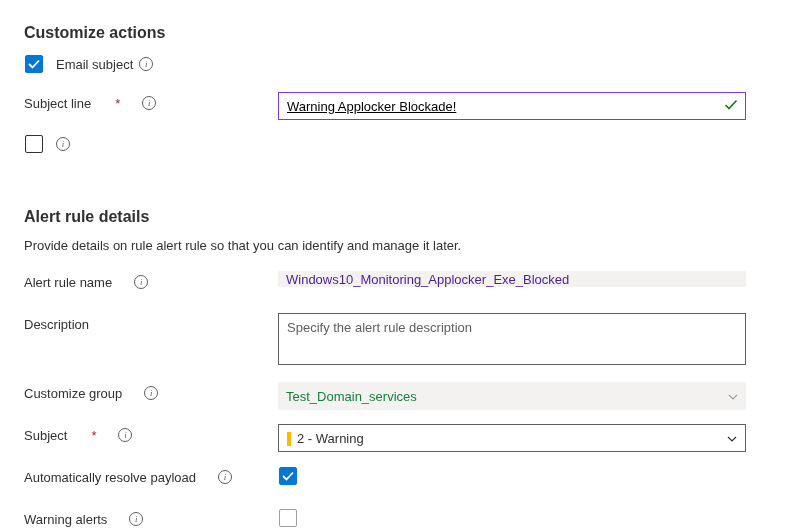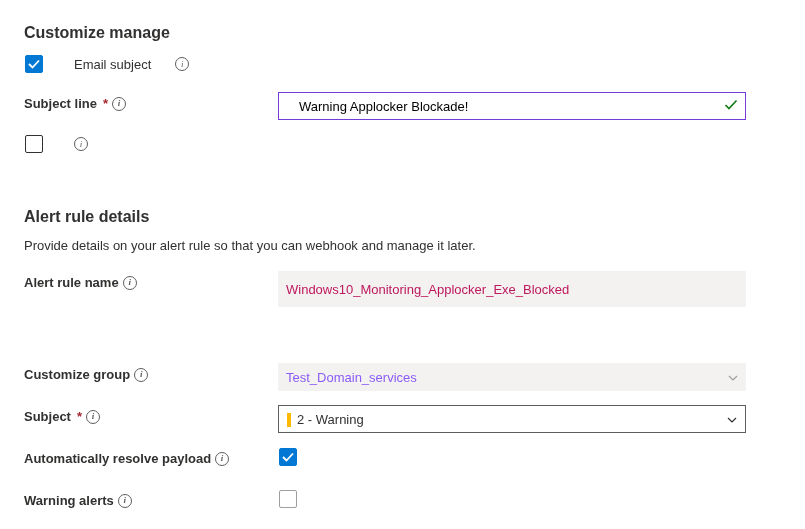--- a/index.html
+++ b/index.html
@@ -24,24 +24,22 @@
     }
     .form-row {
       display: flex;
       align-items: flex-start;
       margin-bottom: 14px;
       min-height: 28px;
     }
     .form-label-col {
       width: 254px;
       display: flex;
-      align-items: center;
-      gap: 4px;
+      gap: 22px;
       padding-top: 4px;
-      font-weight: bold;
     }
     .form-input-col {
       flex: 1;
       max-width: 468px;
     }
     .checkbox-wrap {
       height: 20px;
       width: 20px;
       display: inline-flex;
       align-items: center;
@@ -78,47 +76,48 @@
       justify-content: center;
       font-size: 9px;
       color: #605e5c;
       font-style: italic;
       font-family: Georgia, serif;
       line-height: 1;
     }
     .input-text {
       width: 100%;
       height: 28px;
-      padding: 4px 28px 4px 20px;
+      padding: 4px 28px 4px 8px;
       border: 1px solid #605e5c;
       font-size: 13px;
       font-family: inherit;
       outline: none;
       position: relative;
+      text-decoration: underline;
     }
     .input-valid-wrap {
       position: relative;
     }
     .input-valid-wrap .input-text {
       border-color: #773adc;
     }
     .valid-check {
       position: absolute;
       right: 8px;
       top: 50%;
       transform: translateY(-50%);
       color: #107c10;
       pointer-events: none;
     }
     .input-disabled {
       width: 100%;
-      height: 36px;
+      height: 16px;
       padding: 4px 8px;
       background: #f3f2f1;
-      color: #be185d;
+      color: #4c1d95;
       font-size: 13px;
       display: flex;
       align-items: center;
       border: none;
     }
     textarea.input-area {
       width: 100%;
       height: 52px;
       padding: 6px 8px;
       border: 1px solid #605e5c;
@@ -128,21 +127,21 @@
       outline: none;
     }
     textarea.input-area::placeholder {
       color: #605e5c;
     }
     .select-disabled {
       width: 100%;
       height: 28px;
       padding: 4px 8px;
       background: #f3f2f1;
-      color: #8b5cf6;
+      color: #15803d;
       font-size: 13px;
       display: flex;
       align-items: center;
       justify-content: space-between;
       border: none;
     }
     .select-active {
       width: 100%;
       height: 28px;
       padding: 4px 8px;
@@ -161,29 +160,29 @@
       display: inline-block;
     }
     .chevron {
       font-size: 11px;
       color: #605e5c;
     }
     .section-gap { height: 40px; }
     .inline-label-row {
       display: flex;
       align-items: center;
-      gap: 24px;
+      gap: 6px;
       margin-bottom: 14px;
     }
     .inline-label-row.tight { margin-bottom: 18px; }
   </style>
 </head>
 <body>
 
-<h2 class="section-title">Customize manage</h2>
+<h2 class="section-title">Customize actions</h2>
 
 <div class="inline-label-row tight">
   <span class="checkbox-wrap">
     <span class="cb checked">
       <svg width="12" height="12" viewBox="0 0 12 12">
           <path d="M1 6 L4.5 9.5 L11 2.5" stroke="#fff" stroke-width="1.8" fill="none"></path>
         </svg>
     </span>
   </span>
   <span>Email subject</span>
@@ -213,33 +212,39 @@
     <span class="cb">
       
     </span>
   </span>
   <span class="info-icon">i</span>
 </div>
 
 <div class="section-gap"></div>
 
 <h2 class="section-title">Alert rule details</h2>
-<p class="section-intro">Provide details on your alert rule so that you can webhook and manage it later.</p>
+<p class="section-intro">Provide details on rule alert rule so that you can identify and manage it later.</p>
 
 <div class="form-row">
   <div class="form-label-col">
     <span>Alert rule name</span>
     <span class="info-icon">i</span>
   </div>
   <div class="form-input-col">
     <div class="input-disabled">Windows10_Monitoring_Applocker_Exe_Blocked</div>
   </div>
 </div>
 
 <div class="form-row">
+  <div class="form-label-col">
+    <span>Description</span>
+  </div>
+  <div class="form-input-col">
+    <textarea class="input-area" placeholder="Specify the alert rule description" style=""></textarea>
+  </div>
 </div>
 
 <div class="form-row">
   <div class="form-label-col">
     <span>Customize group</span>
     <span class="info-icon">i</span>
   </div>
   <div class="form-input-col">
     <div class="select-disabled">
       <span>Test_Domain_services</span>

